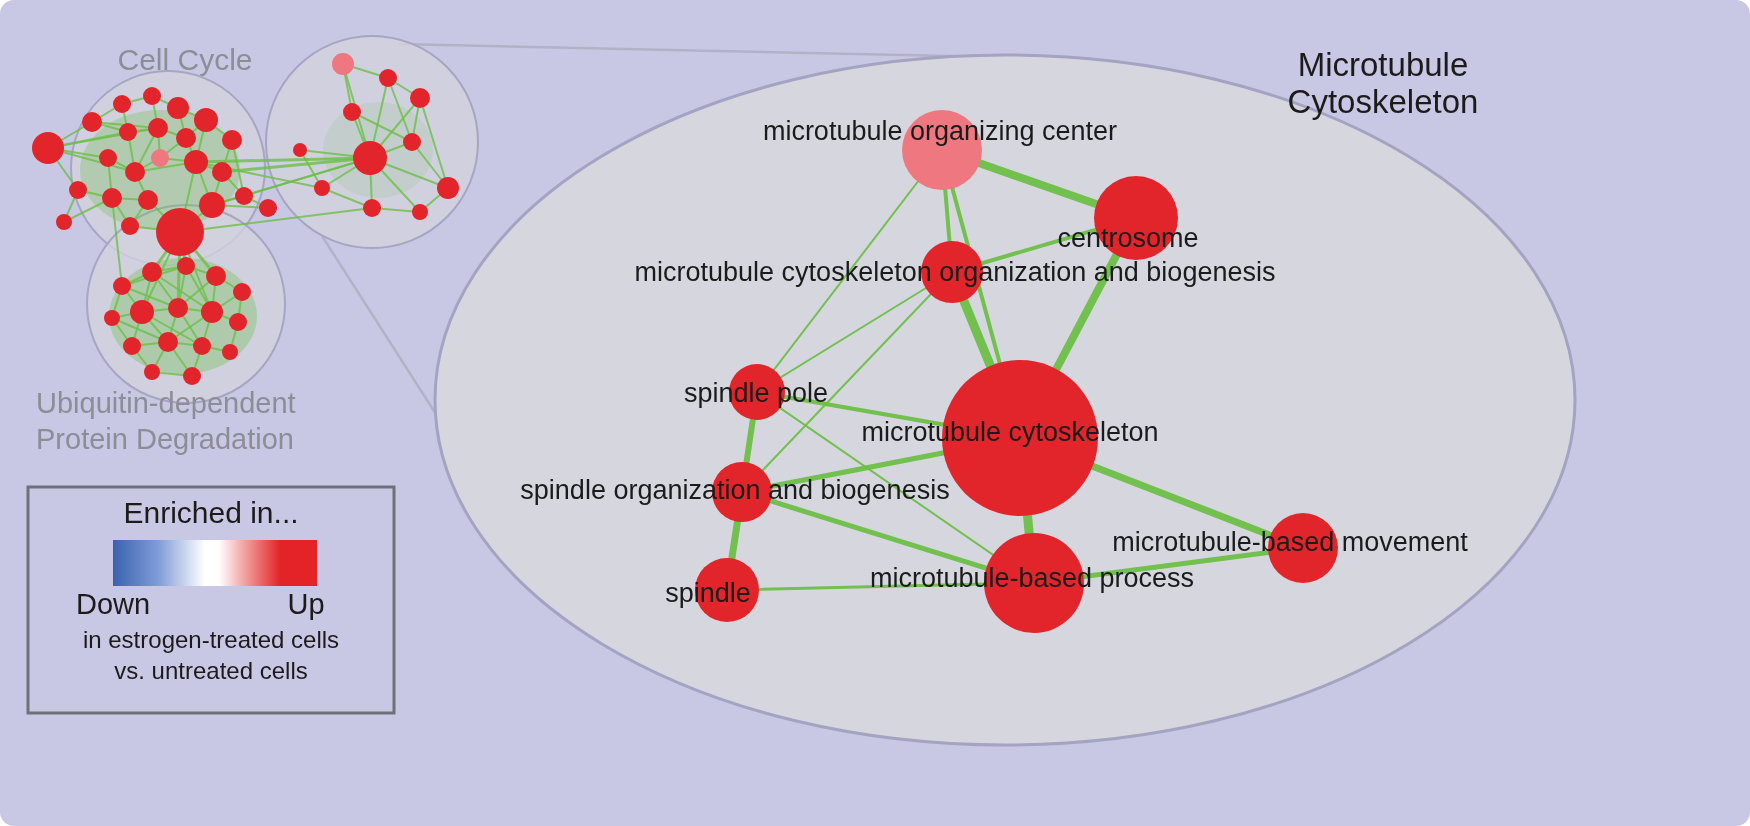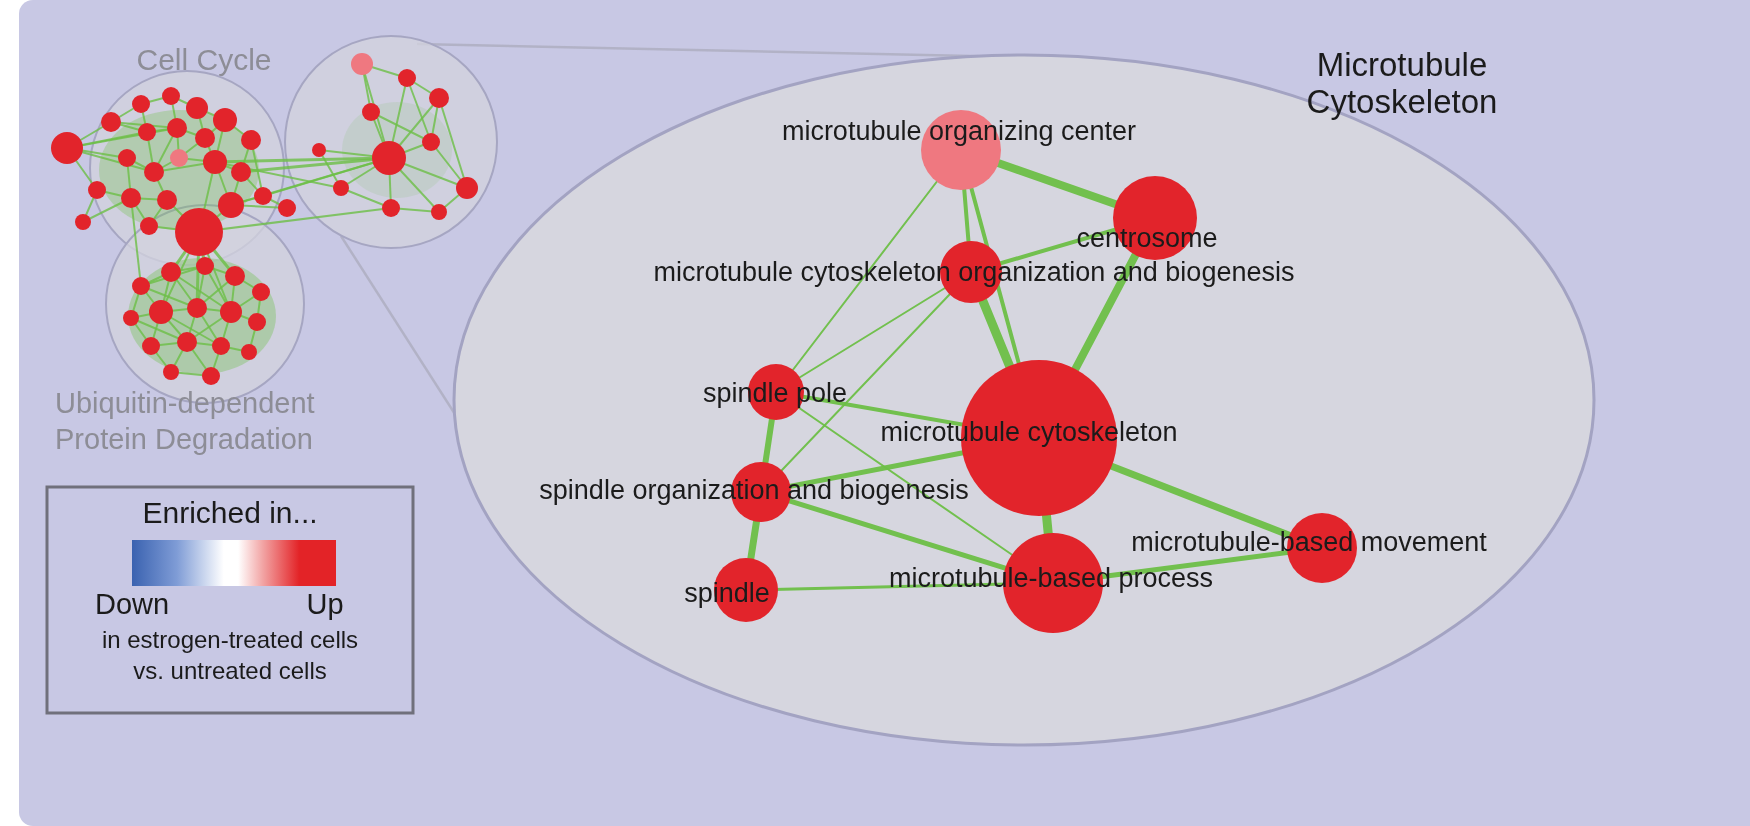--- a/index.html
+++ b/index.html
@@ -1,16 +1,16 @@
 <!DOCTYPE html>
 <html><head>
 <meta charset="utf-8">
 <style>
   html,body{margin:0;padding:0;background:#ffffff;}
-  .stage{width:1452px;height:826px;position:relative;margin-left:19px;}
+  .stage{width:1452px;height:826px;position:relative;}
   svg{display:block;}
   text{font-family:"Liberation Sans","DejaVu Sans",sans-serif;}
   .fs24{font-size:24px;}
   .fs29{font-size:29px;}
   .fs30{font-size:30px;}
   .fs33{font-size:33px;}
   .cluster-circle{fill-opacity:0.75;stroke-width:2;}
   .detail-ellipse{stroke-width:3;}
   .zoom-line{stroke-width:2.5;fill:none;}
   .legend-box{stroke-width:3;}

